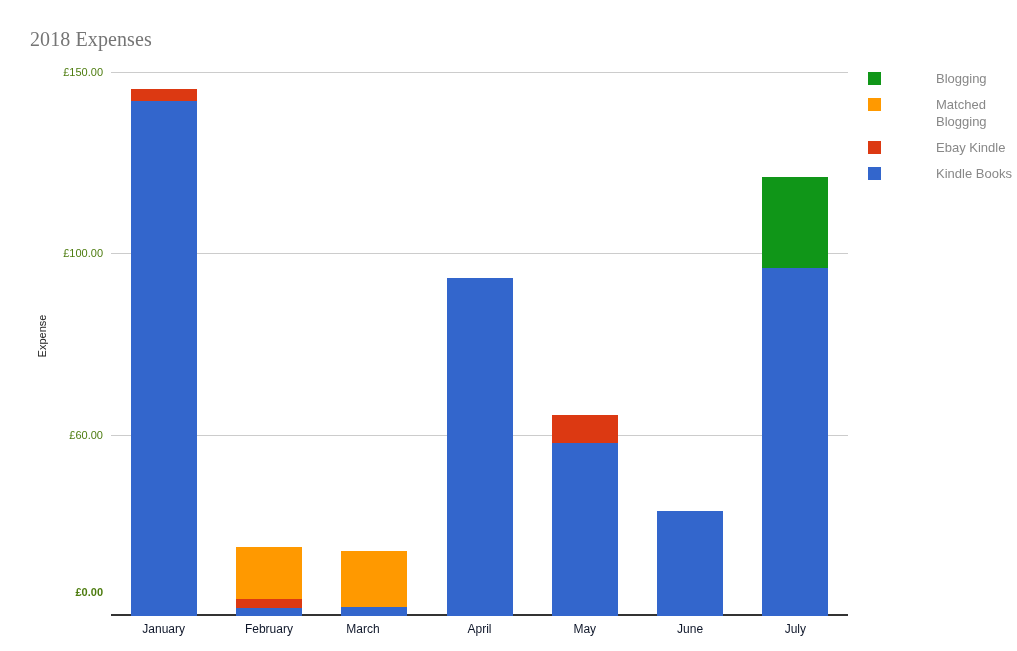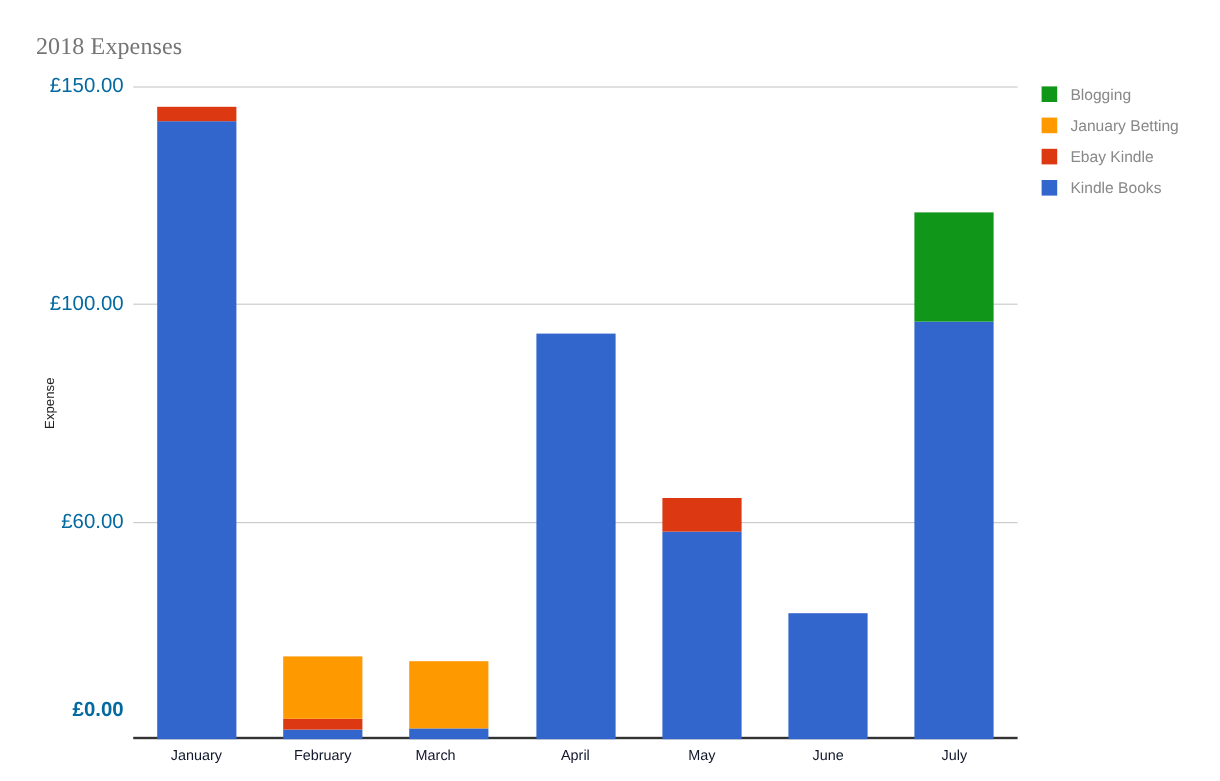--- a/index.html
+++ b/index.html
@@ -51,22 +51,22 @@
     width: 100%;
     height: 2px;
     background: #333333;
   }
   
   .y-tick-label {
     position: absolute;
     right: 0;
     width: 100px;
     text-align: right;
-    font-size: 17px;
-    color: #0369a1;
+    font-size: 11px;
+    color: #4d7c0f;
     white-space: nowrap;
     transform: translateY(-50%);
   }
   .y-axis-labels {
     position: absolute;
     left: 0;
     top: 72px;
     width: 103px;
     height: 544px;
   }
@@ -112,20 +112,21 @@
   .legend {
     position: absolute;
     left: 868px;
     top: 70px;
     width: 145px;
   }
   .legend-item {
     display: flex;
     align-items: flex-start;
     margin-bottom: 9px;
+    gap: 44px;
   }
   .legend-swatch {
     width: 13px;
     height: 13px;
     flex: 0 0 13px;
     margin-top: 2px;
     margin-right: 11px;
   }
   .legend-label {
     font-size: 13px;
@@ -194,21 +195,21 @@
       <div class="x-tick-label" style="left: 684.357px;">July</div>
     </div>
 
   <div class="legend">
       <div class="legend-item">
         <span class="legend-swatch" style="background: rgb(16, 150, 24);"></span>
         <span class="legend-label">Blogging</span>
       </div>
       <div class="legend-item">
         <span class="legend-swatch" style="background: rgb(255, 153, 0);"></span>
-        <span class="legend-label">January Betting</span>
+        <span class="legend-label">Matched Blogging</span>
       </div>
       <div class="legend-item">
         <span class="legend-swatch" style="background: rgb(220, 57, 18);"></span>
         <span class="legend-label">Ebay Kindle</span>
       </div>
       <div class="legend-item">
         <span class="legend-swatch" style="background: rgb(51, 102, 204);"></span>
         <span class="legend-label">Kindle Books</span>
       </div>
     </div>

